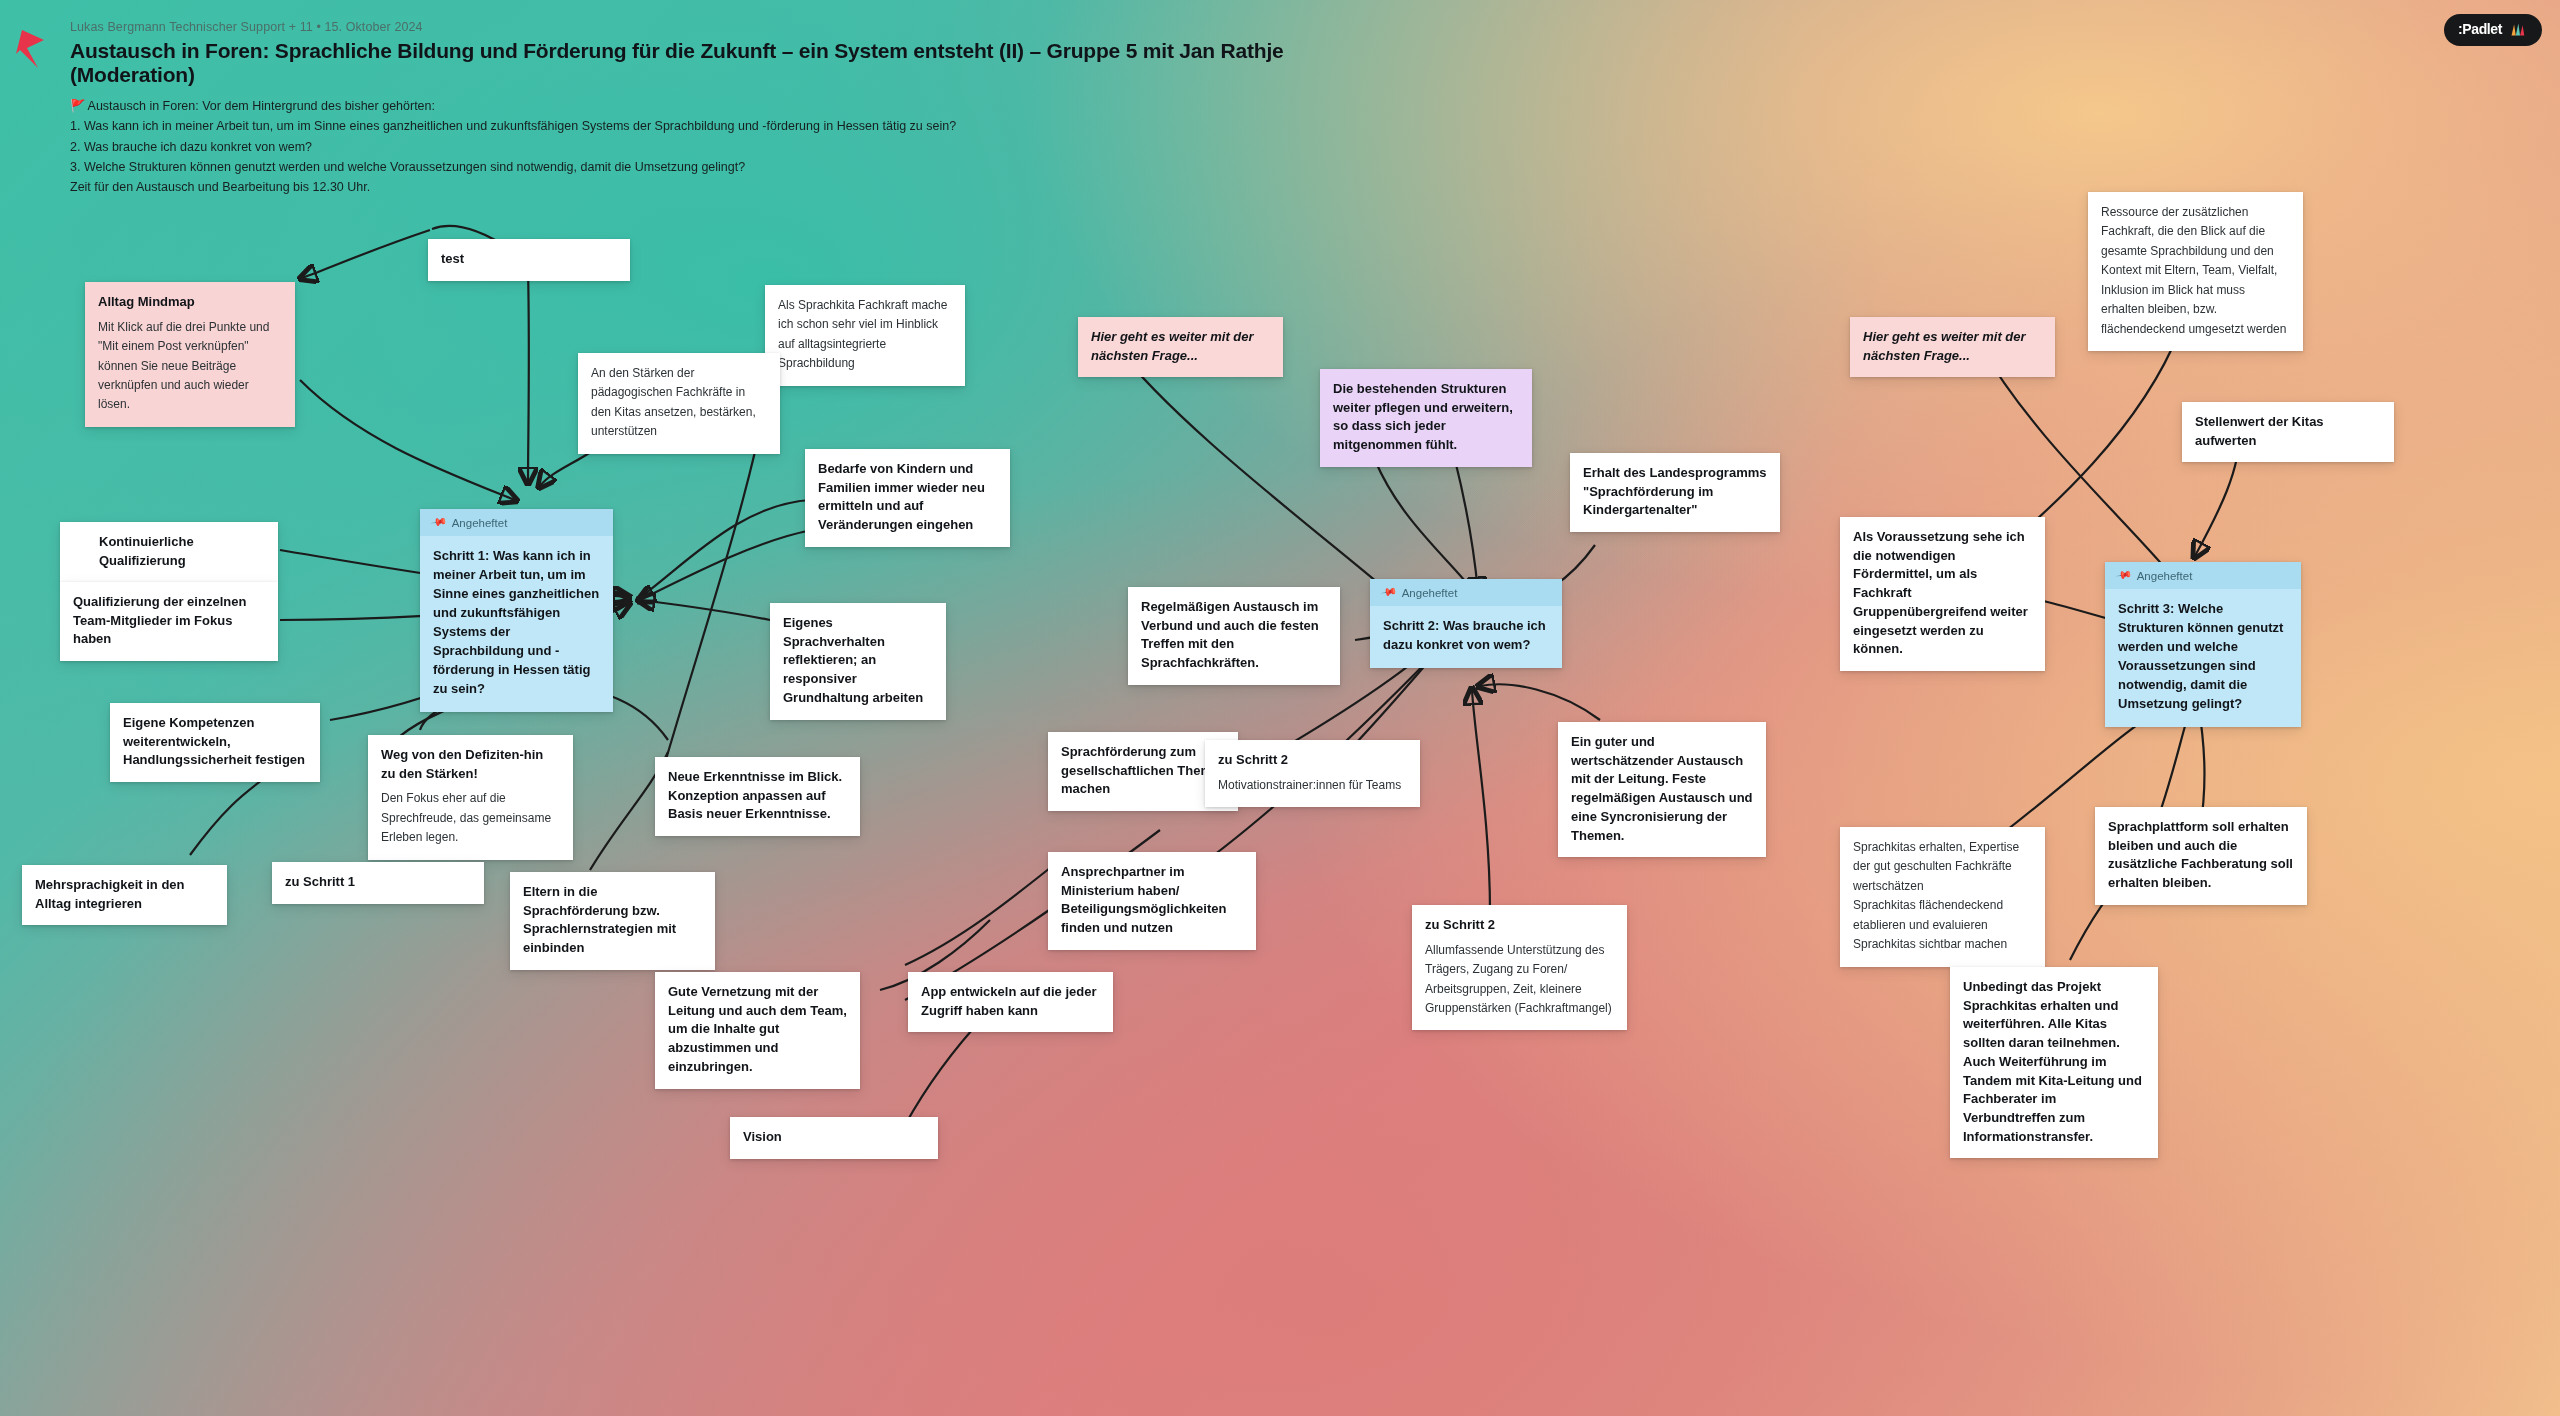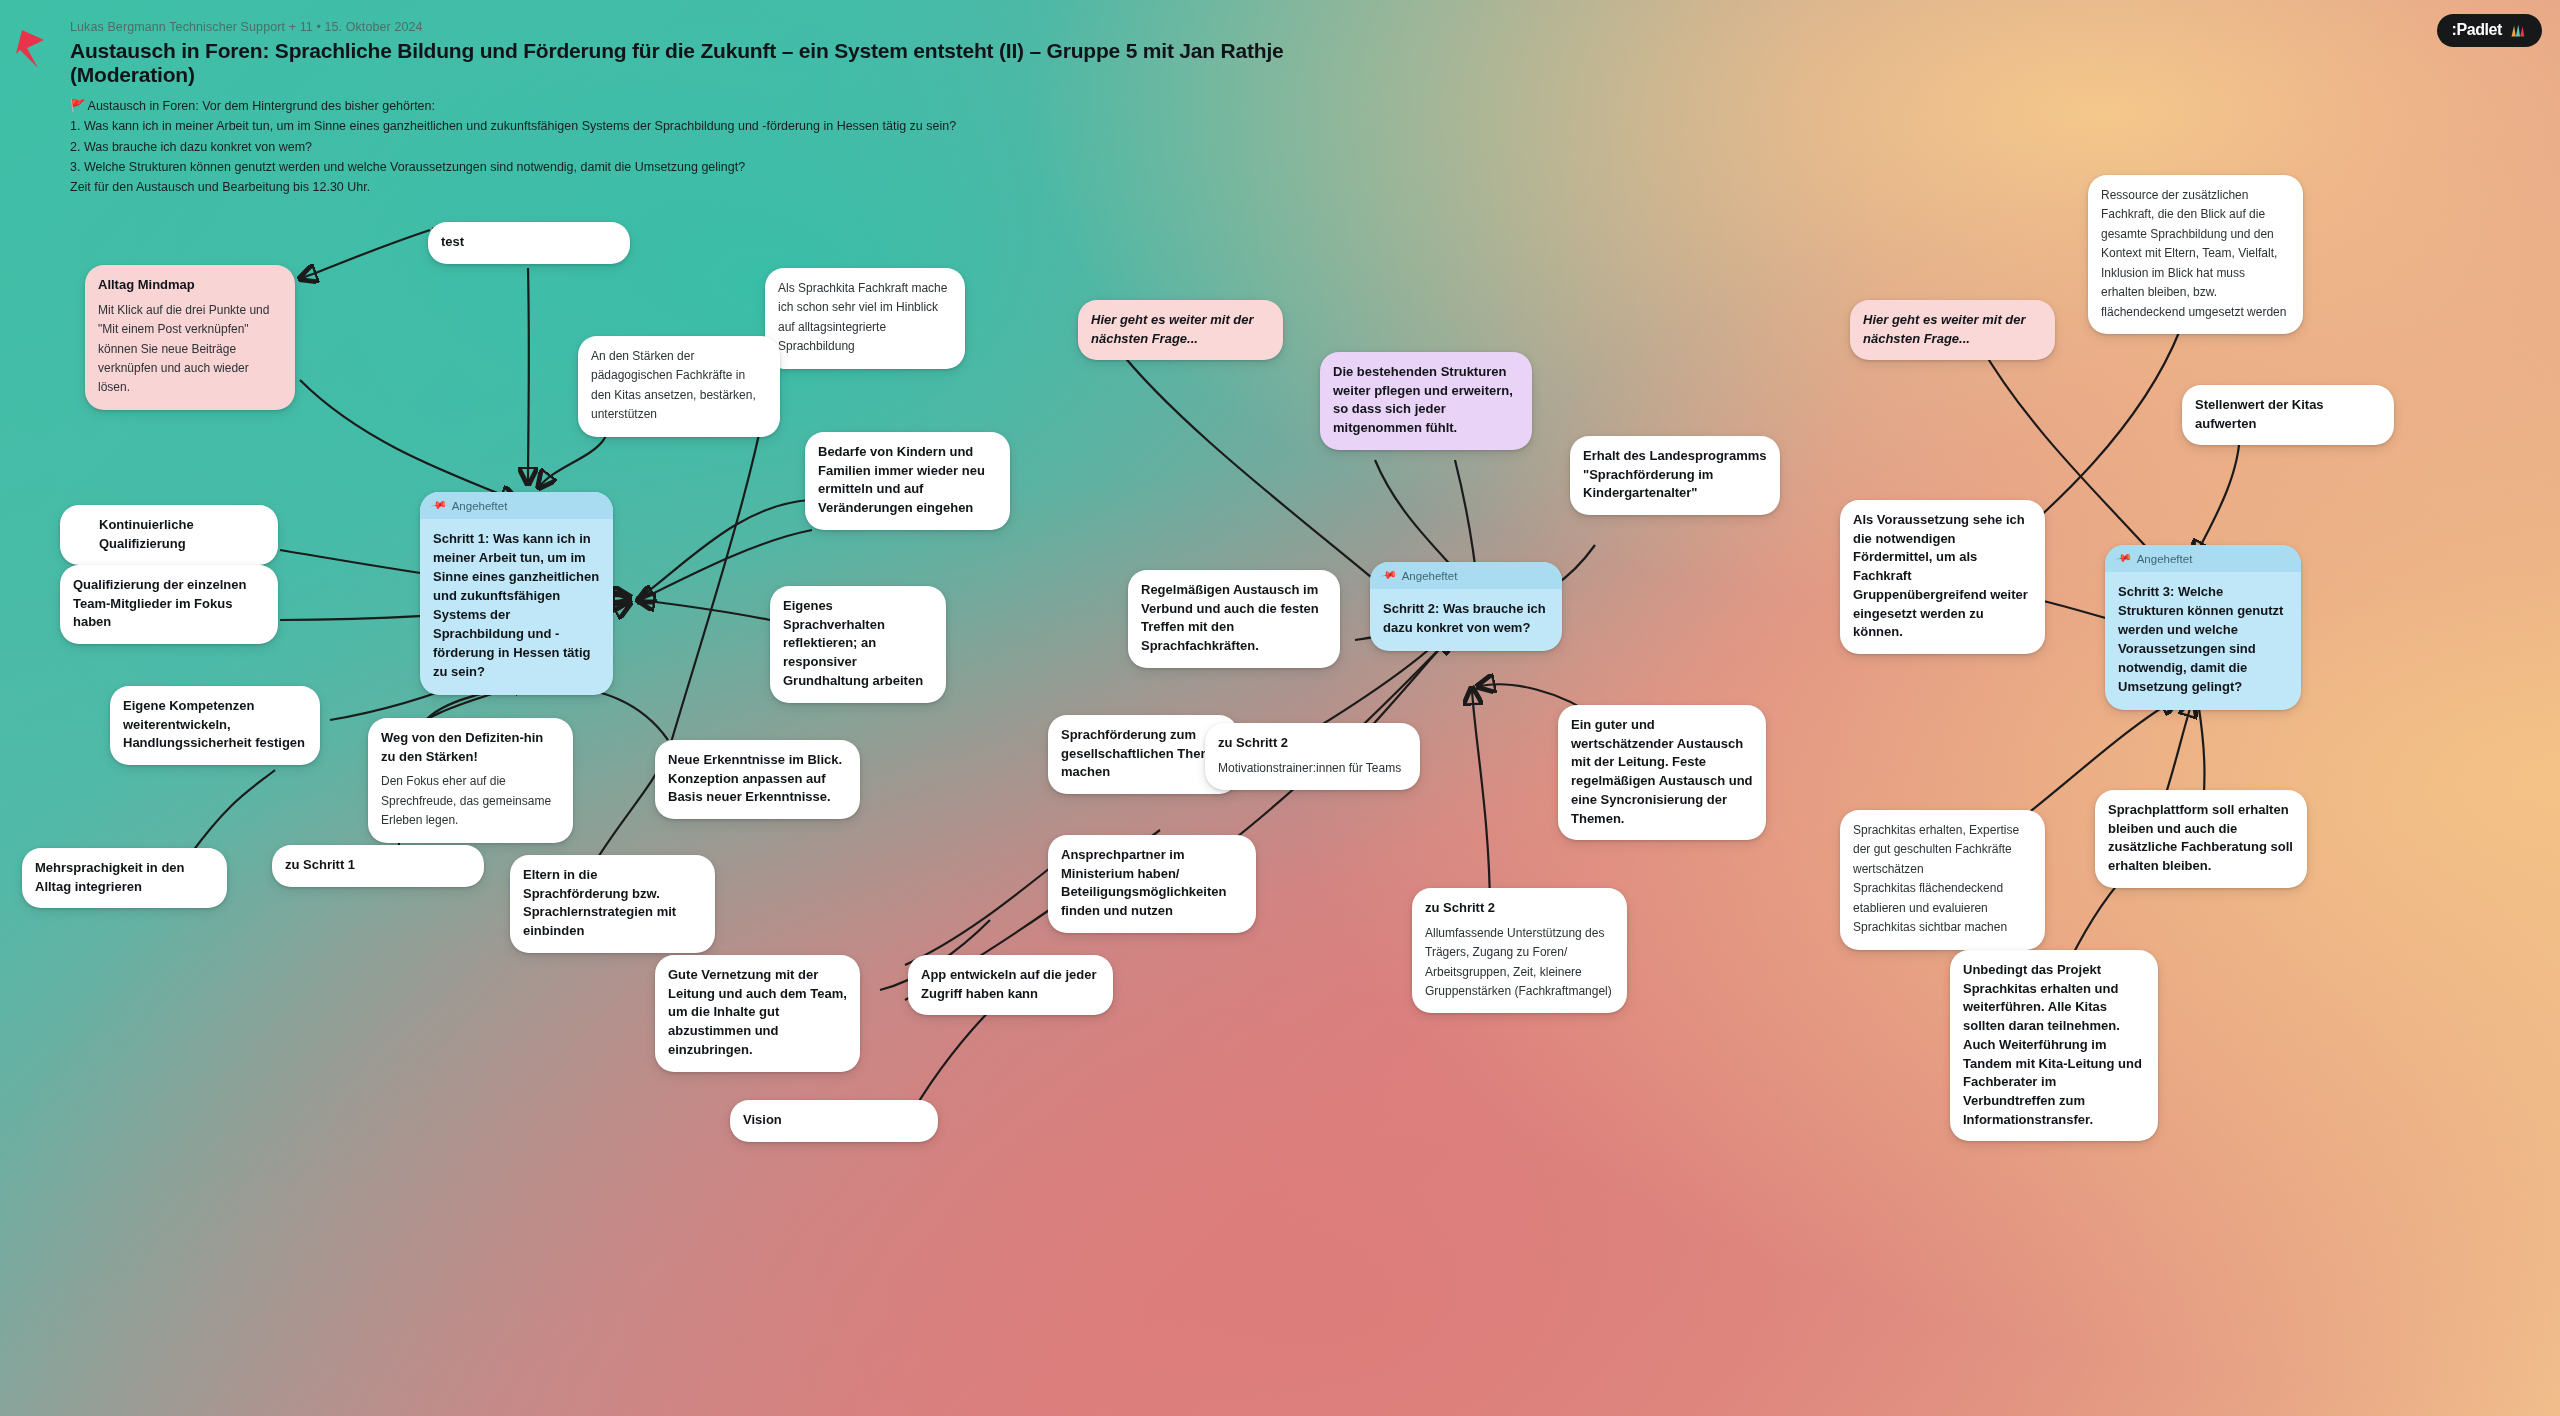--- a/index.html
+++ b/index.html
@@ -29,30 +29,30 @@
   .board-title { font-size:21px; font-weight:bold; color:#101418; letter-spacing:-.2px; margin:0 0 9px 0; }
   .desc-line { font-size:12.5px; color:#16201f; line-height:1.62; }
   .pin-glyph { color:#e8344a; margin-right:2px; }
 
   .flag-icon { position:absolute; left:14px; top:26px; width:40px; height:46px; z-index:7; }
 
   
   .padlet-logo {
     position:absolute; right:18px; top:14px; z-index:9;
     background:#17181a; color:#fff; border-radius:22px;
-    padding:7px 16px 8px 14px; display:flex; align-items:center; gap:7px;
-    font-size:16px; font-weight:bold; letter-spacing:-.4px;
+    padding:7px 16px 8px 14px; display:flex; align-items:flex-start; gap:7px;
+    font-size:14px; font-weight:bold; letter-spacing:-.4px;
   }
   .padlet-mark { width:17px; height:17px; display:block; }
 
   
   .card {
-    position:absolute; background:#fff; border-radius:19px;
+    position:absolute; background:#fff; border-radius:0;
     box-shadow:0 1px 3px rgba(0,0,0,.17), 0 4px 12px rgba(0,0,0,.10);
-    padding:11px 13px 12px 13px; z-index:4;
+    padding:11px 13px 12px 13px; z-index:4;margin-top:17px;
   }
   .card .t { font-size:13px; font-weight:bold; color:#111418; line-height:1.44; }
   .card .b { font-size:12px; color:#2c3236; line-height:1.62; white-space:pre-line; }
   .card .t + .b { margin-top:6px; }
   .card.body-only .b { font-size:12px; }
   .card.pink { background:#f9d4d4; }
   .card.pink2 { background:#fbd8d8;font-style:italic; }
   .card.lilac { background:#e9d4f7; }
   .card.blue { background:#bfe7f7; padding:0; overflow:hidden; }
   .pin-bar {

